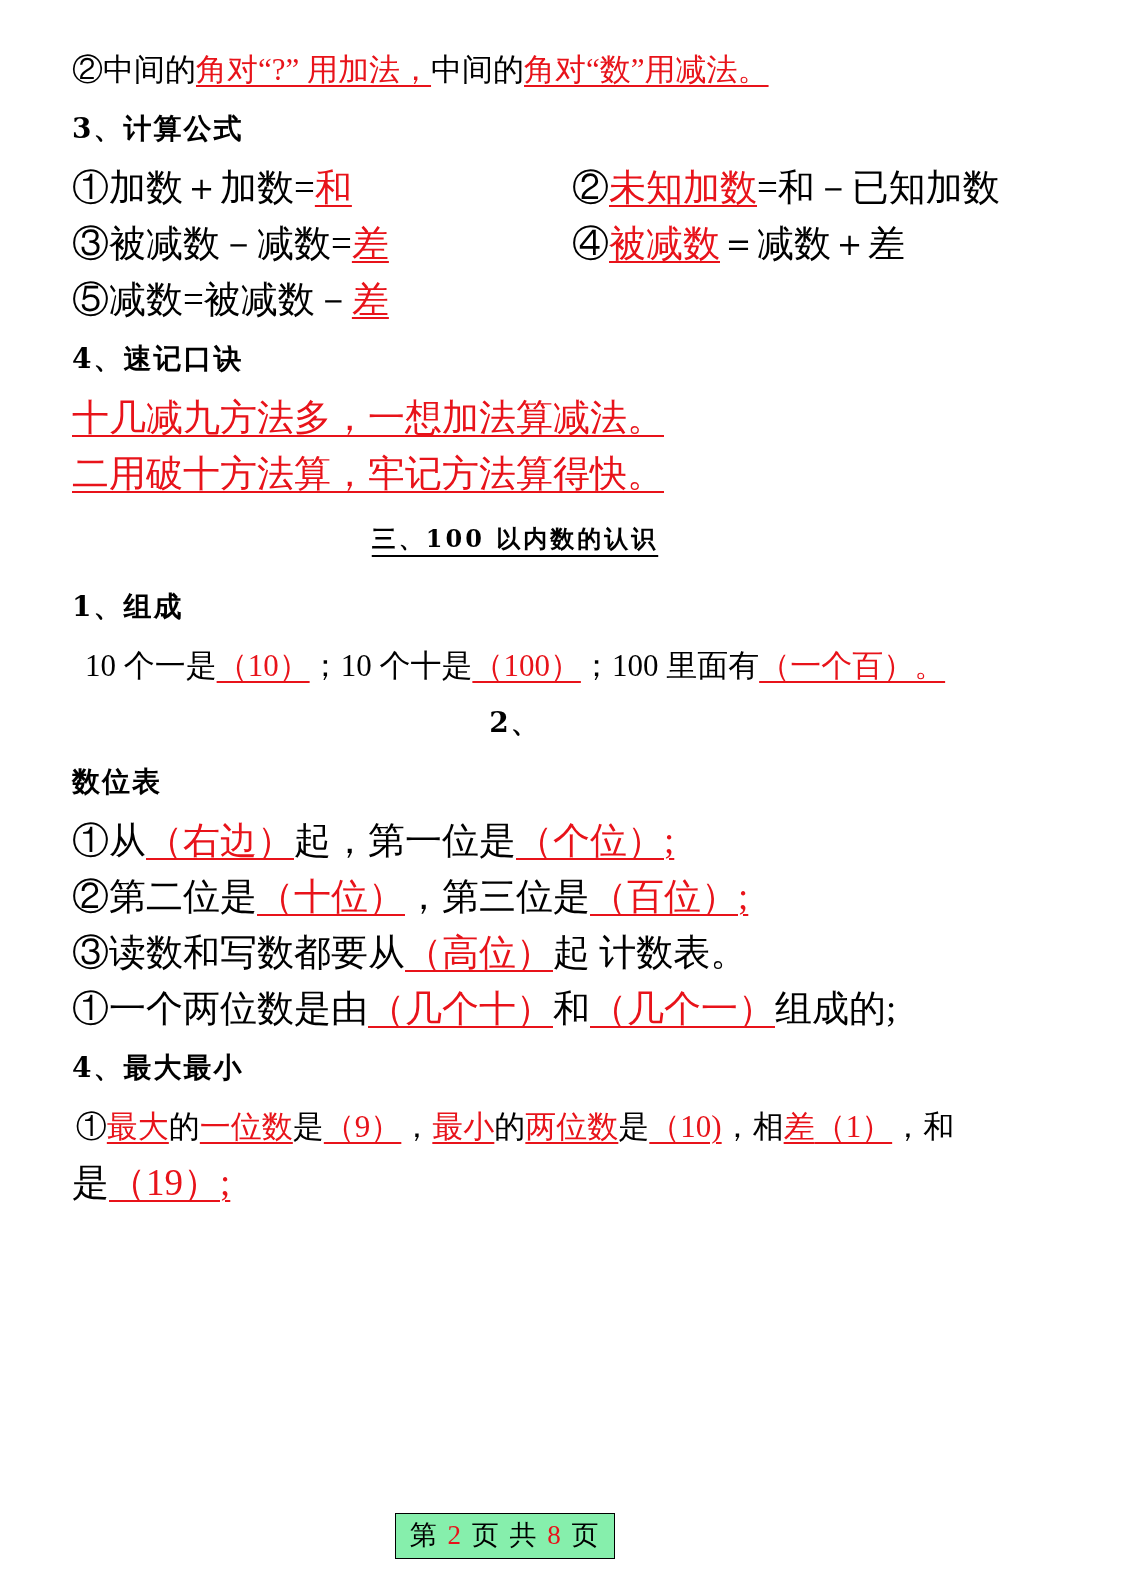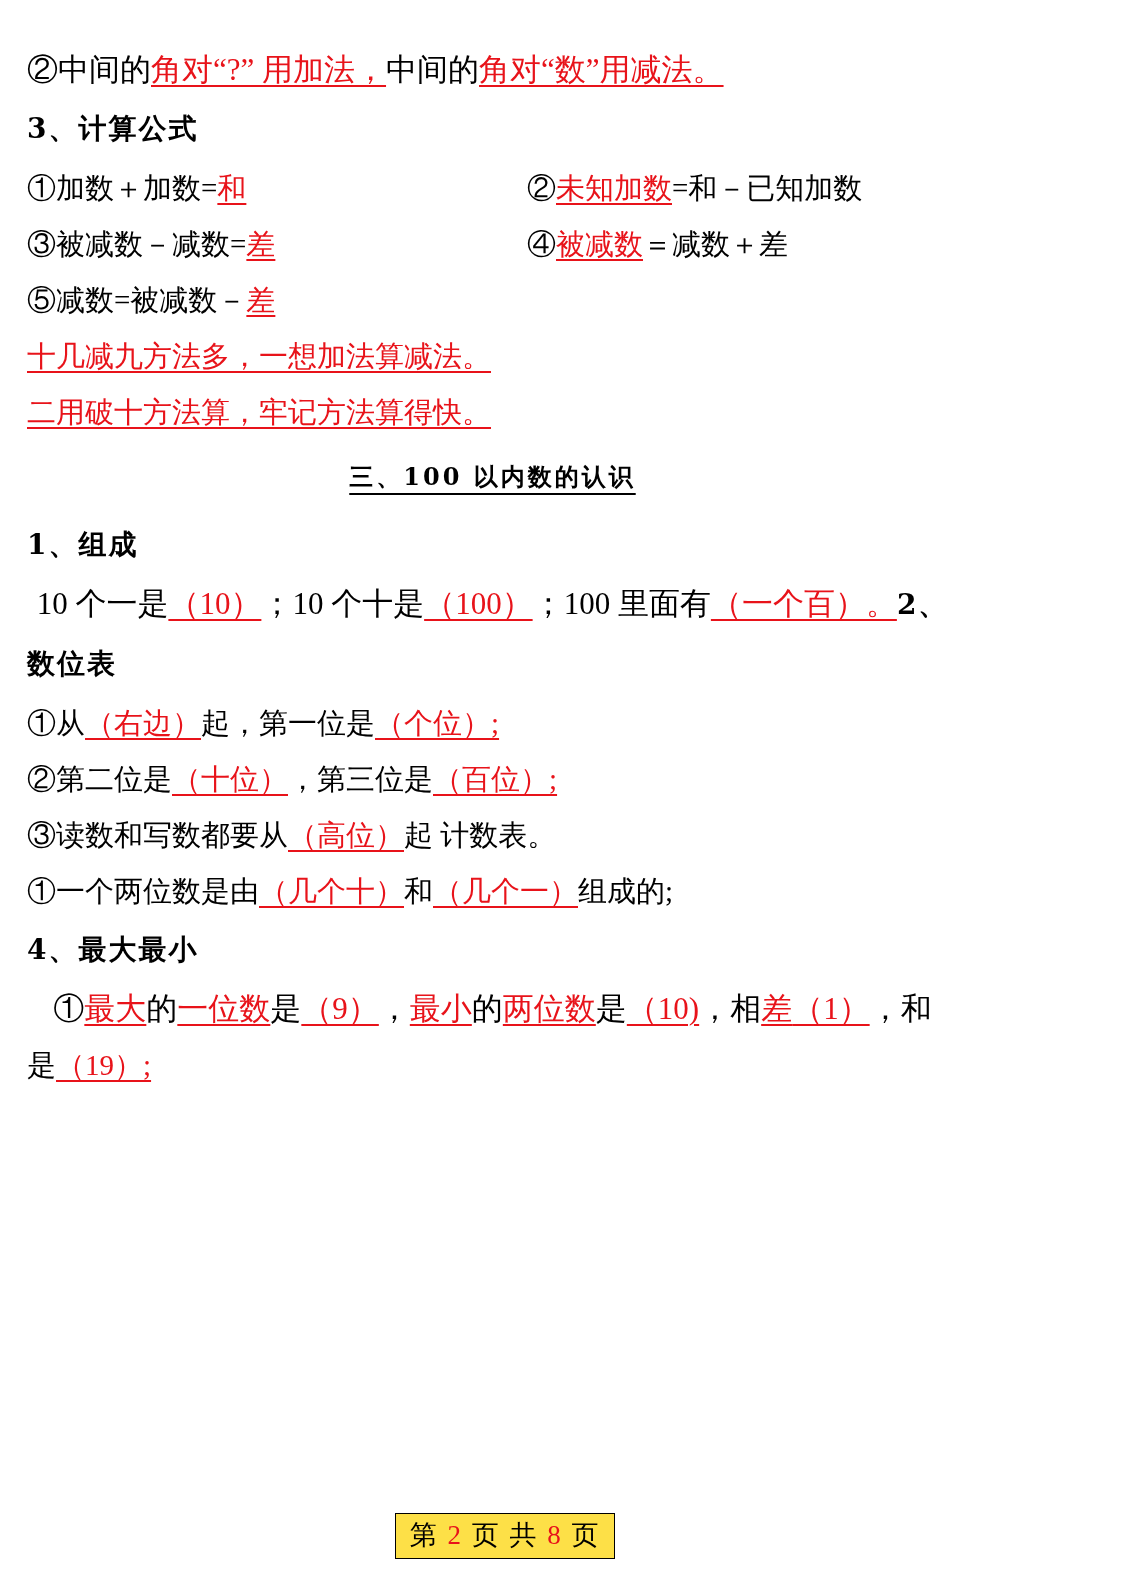--- a/index.html
+++ b/index.html
@@ -13,21 +13,21 @@
     font-family: "Liberation Serif", "DejaVu Serif", serif;
     color: #000000;
     position: relative;
     overflow: hidden;
   }
   .page {
     position: relative;
     width: 1010px;
     height: 1587px;
     box-sizing: border-box;
-    padding: 42px 52px 0 27px;
+    padding: 42px 52px 0 72px;
   }
   .line {
     font-size: 31px;
     line-height: 56px;
     white-space: nowrap;
   }
   .heading {
     font-family: "DejaVu Serif", "Liberation Serif", serif;
     font-weight: bold;
     font-size: 28px;
@@ -55,38 +55,38 @@
     text-underline-offset: 8px;
     text-decoration-thickness: 2px;
   }
   .two-col {
     display: flex;
     white-space: nowrap;
   }
   .two-col .c1 { width: 500px; flex: 0 0 500px; }
   .two-col .c2 { flex: 1; }
   .rowline {
-    font-size: 29px;
+    font-size: 37px;
     line-height: 56px;
   }
   .wrapline {
     font-size: 31px;
     line-height: 56px;
     text-align: center;
   }
   .footer {
     position: absolute;
     left: 0;
     right: 0;
     bottom: 28px;
     text-align: center;
   }
   .footer .box {
     display: inline-block;
-    background: #fde047;
+    background: #86efac;
     border: 1px solid #000;
     padding: 3px 14px 5px 14px;
     font-size: 27px;
     font-family: "Liberation Serif", serif;
     letter-spacing: 2px;
   }
   .footer .num { color: #e8131a; }
 </style>
 </head>
 <body>
@@ -114,20 +114,21 @@
     </div>
     <div class="c2">
       <span>④</span><span class="red u">被减数</span><span>＝减数＋差</span>
     </div>
   </div>
 
   <div class="rowline">
     <span>⑤减数=被减数－</span><span class="red u">差</span>
   </div>
 
+  <div class="heading">4、速记口诀</div>
   <div class="rowline red u">十几减九方法多，一想加法算减法。</div>
   <div class="rowline red u">二用破十方法算，牢记方法算得快。</div>
 
   <div class="center-title">
     <span>三、100 以内数的认识</span>
   </div>
 
   <div class="heading">1、组成</div>
 
   <div class="wrapline">

